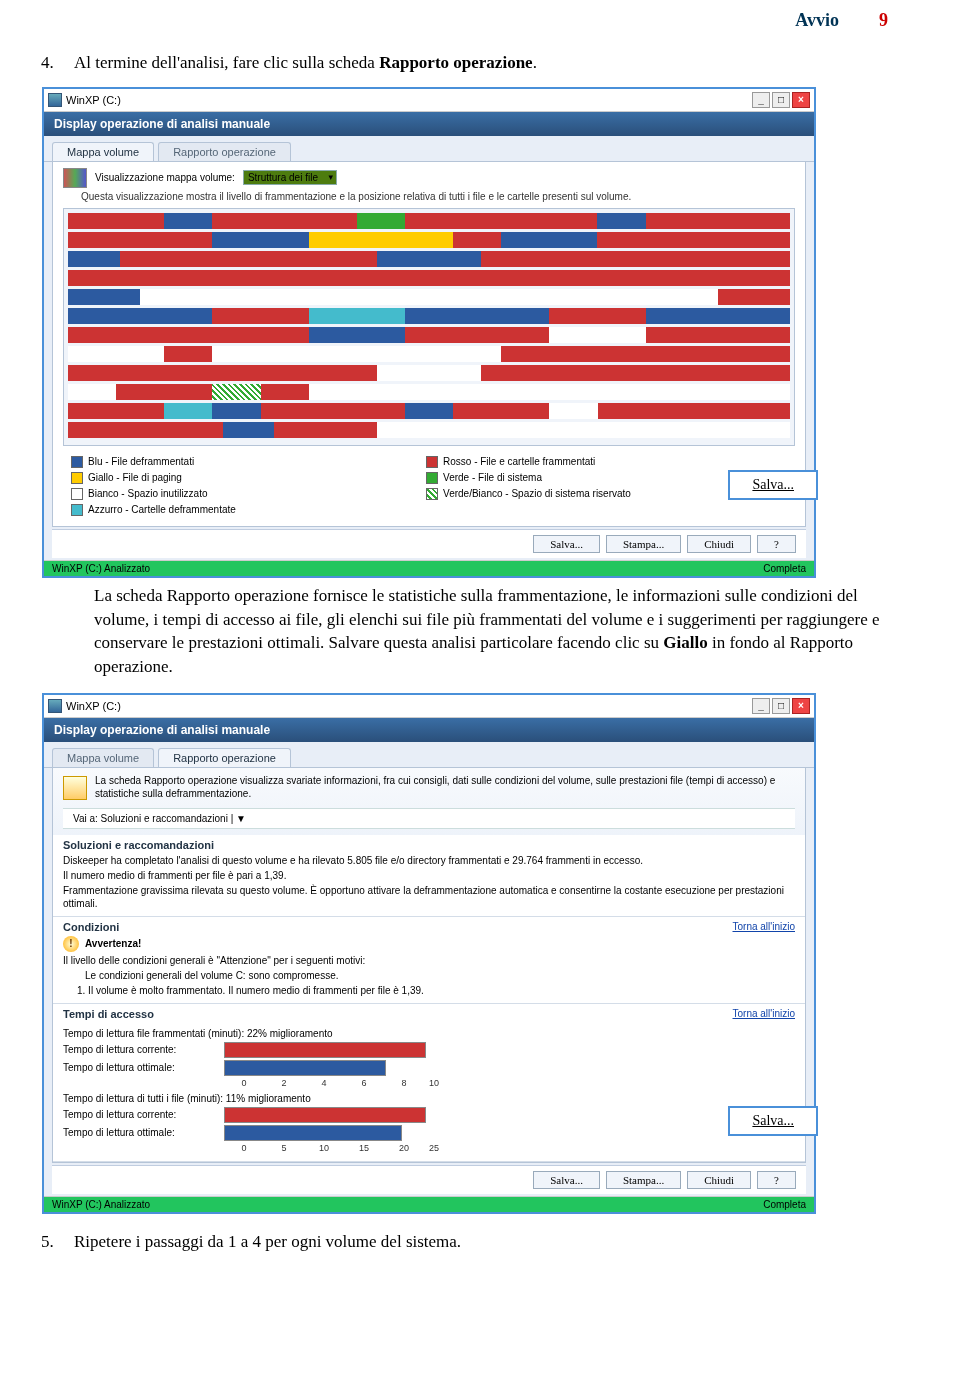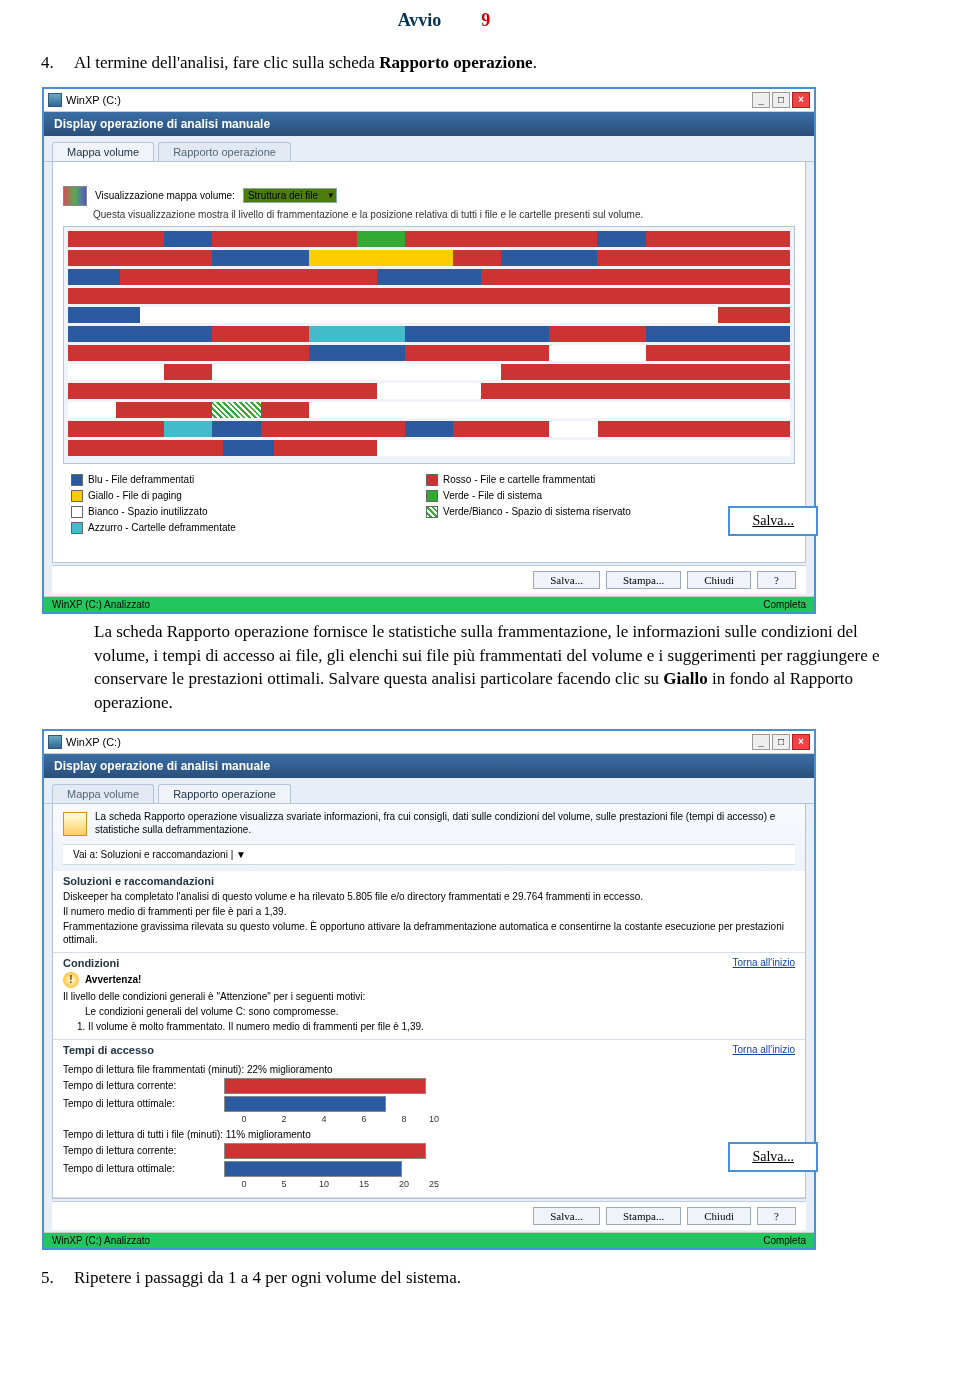--- a/index.html
+++ b/index.html
@@ -1,34 +1,34 @@
 <!DOCTYPE html>
 <html><head>
 <meta charset="utf-8">
 <style>
   body{margin:0;background:#fff;font-family:"Times New Roman",serif;font-size:17px;color:#000;width:960px}
-  .page-header{display:flex;justify-content:center;align-items:baseline;gap:40px;padding:10px 72px 4px 0;font-weight:bold}
+  .page-header{display:flex;justify-content:flex-end;align-items:baseline;gap:40px;padding:10px 72px 4px 0;font-weight:bold}
   .page-title{color:#003355;font-size:18px}
   .page-num{color:#c00;font-size:18px}
   .screenshot{margin:6px 0 6px 42px;border:2px solid #4a90d9;background:#e8eef7;font-family:Tahoma,Arial,sans-serif;font-size:10px;color:#000;width:770px;position:relative}
   .titlebar{display:flex;align-items:center;background:#fff;border-bottom:1px solid #ccc;height:18px;padding:2px 4px;font-size:11px;gap:4px}
   .titlebar .appicon{width:12px;height:12px;background:linear-gradient(#6ab,#369);border:1px solid #357}
   .titlebar .winbtns{margin-left:auto;display:flex;gap:2px}
   .winbtns span{width:16px;height:14px;display:inline-flex;align-items:center;justify-content:center;border:1px solid #999;background:#eee;font-size:10px;font-weight:bold}
   .winbtns .close{background:#e44;color:#fff;border-color:#a22}
   .subtitle{background:linear-gradient(#3a6ea5,#2a4f7a);color:#fff;font-size:12px;font-weight:bold;padding:5px 10px}
   .tabs{display:flex;gap:4px;padding:6px 25px 0 8px;border-bottom:1px solid #b5c4d7}
   .tab{background:#f0f4fa;border:1px solid #b5c4d7;border-bottom:none;padding:3px 14px;border-radius:3px 3px 0 0;font-size:11px;color:#234}
   .tab.inactive{background:#e3e9f2;color:#567}
-  .panel{background:#fff;margin:0 8px 2px 8px;border:1px solid #b5c4d7;border-top:none;padding:24px 10px}
+  .panel{background:#fff;margin:0 8px 2px 8px;border:1px solid #b5c4d7;border-top:none;padding:6px 10px}
   .viz-row{display:flex;align-items:center;gap:8px;margin-bottom:3px}
   .viz-icon{width:22px;height:18px;background:linear-gradient(90deg,#c55,#5a5,#55c);border:1px solid #888}
   .combo{background:#4d7c0f;border:1px solid #8aa;padding:1px 18px 1px 4px;font-size:10px;position:relative}
   .combo::after{content:"▾";position:absolute;right:3px;top:1px;font-size:9px}
-  .viz-desc{color:#333;font-size:10px;margin-left:30px}
+  .viz-desc{color:#333;font-size:10px;margin-left:18px}
   .vol-map{border:1px solid #b5c4d7;background:#f0f4fa;margin-top:6px;padding:4px}
   .stripe{height:16px;margin-bottom:3px;display:flex}
   .stripe span{height:100%}
   .legend{display:flex;flex-wrap:wrap;gap:4px 40px;margin-top:6px;padding:4px 8px}
   .li{display:flex;align-items:center;gap:5px;font-size:10px;width:44%}
   .sw{width:10px;height:10px;border:1px solid #666}
   .sw.blue{background:#2c5aa0}.sw.red{background:#c33}.sw.yellow{background:#fc0}.sw.green{background:#3a3}.sw.white{background:#fff}.sw.hatch{background:repeating-linear-gradient(45deg,#fff,#fff 2px,#3a3 2px,#3a3 4px)}.sw.cyan{background:#4bc}
   .salva-callout{position:absolute;right:-4px;bottom:76px;background:#fff;border:2px solid #4a90d9;padding:5px 22px;font-family:Tahoma;font-size:14px;text-decoration:underline;z-index:5}
   .btnbar{display:flex;justify-content:flex-end;gap:6px;padding:5px 10px;border-top:1px solid #c0cde0;margin:0 8px;background:#fff}
   .btn{background:#f0f4fa;border:1px solid #9ab;padding:2px 16px;font-size:11px;font-family:Tahoma}

